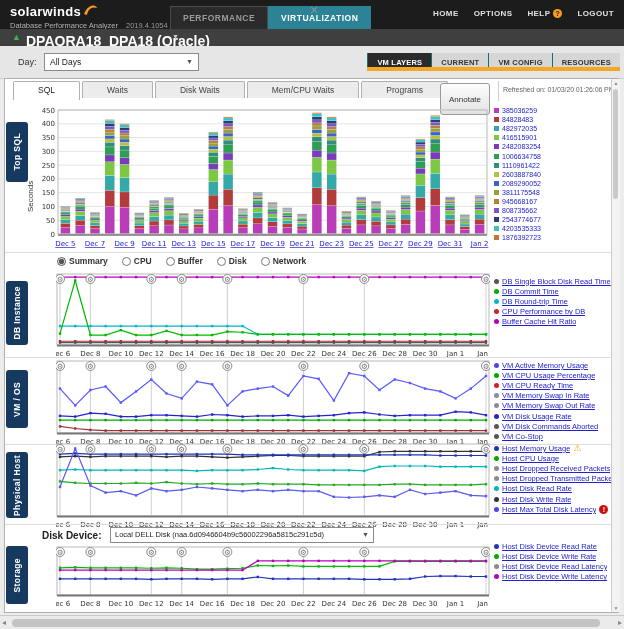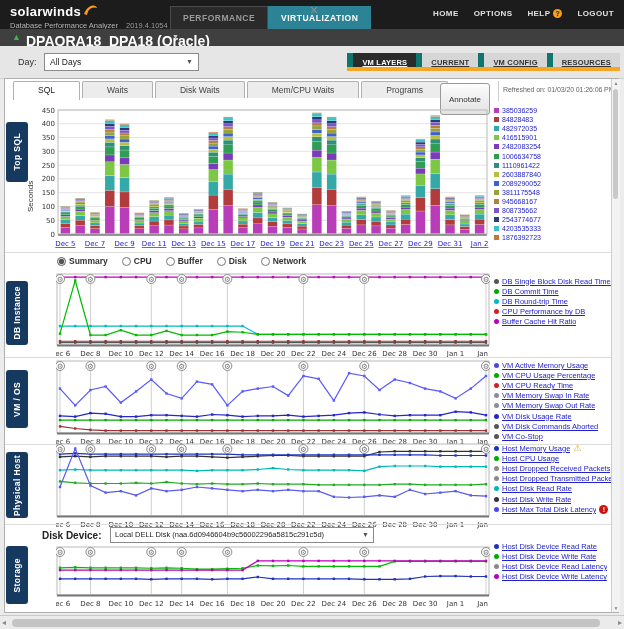--- a/index.html
+++ b/index.html
@@ -23,21 +23,21 @@
   #bar2{position:absolute;left:0;top:29px;width:624px;height:17px;background:#3f3f3f;}
   .up-arrow{position:absolute;left:12px;top:4px;color:#3db54a;font-size:9px;line-height:9px;}
   .inst-link{position:absolute;left:26px;top:4px;font-size:14px;font-weight:bold;color:#fff;text-decoration:underline;cursor:pointer;}
   .inst-caret{position:absolute;left:172px;top:4px;color:#ccc;font-size:7px;}
   
   #band{position:absolute;left:0;top:46px;width:624px;height:32px;background:#e6e6e6;border-bottom:1px solid #cfcfcf;}
   .day-label{position:absolute;left:18px;top:11px;font-size:9px;color:#333;}
   .day-select{position:absolute;left:44px;top:7px;width:148px;height:16px;background:#fff;border:1px solid #8a8a8a;font-size:8.5px;color:#222;line-height:16px;padding-left:5px;cursor:pointer;}
   .day-select .caret{position:absolute;right:5px;top:0;color:#555;font-size:7px;}
   .mode-tabs{position:absolute;right:4px;top:7px;display:flex;border-bottom:4px solid #f5a623;}
-  .mtab{height:14px;line-height:20px;padding:0 9px;font-size:7.5px;font-weight:bold;color:#333;background:#d6d6d6;border-left:6px solid #0f766e;cursor:pointer;letter-spacing:.2px;text-decoration:underline;}
+  .mtab{height:14px;line-height:20px;padding:0 9px;font-size:7.5px;font-weight:bold;color:#333;background:#d6d6d6;border-left:1px solid #0f766e;cursor:pointer;letter-spacing:.2px;}
   .mtab.active{background:#2b2b2b;color:#fff;}
   
   #panel{position:absolute;left:4px;top:78px;width:615px;height:535px;background:#fff;border:1px solid #b0b0b0;box-sizing:border-box;}
   .panel-tabs{position:absolute;left:13px;top:81px;display:flex;gap:2px;}
   .ptab{height:16px;line-height:16px;padding:0 24px;font-size:8.5px;color:#444;background:#ececec;border:1px solid #b0b0b0;border-bottom:none;border-radius:2px 2px 0 0;cursor:pointer;}
   .ptab.active{background:#fff;color:#222;height:18px;}
   .annotate-btn{position:absolute;left:440px;top:83px;height:32px;line-height:15px;padding:0 8px;font-size:8px;color:#333;background:linear-gradient(#fdfdfd,#e2e2e2);border:1px solid #9a9a9a;border-radius:3px;cursor:pointer;}
   .vdiv{position:absolute;left:498px;top:81px;height:20px;border-left:1px solid #ccc;}
   .refreshed{position:absolute;left:503px;top:86px;font-size:7px;color:#666;white-space:nowrap;letter-spacing:-.1px;}
   

